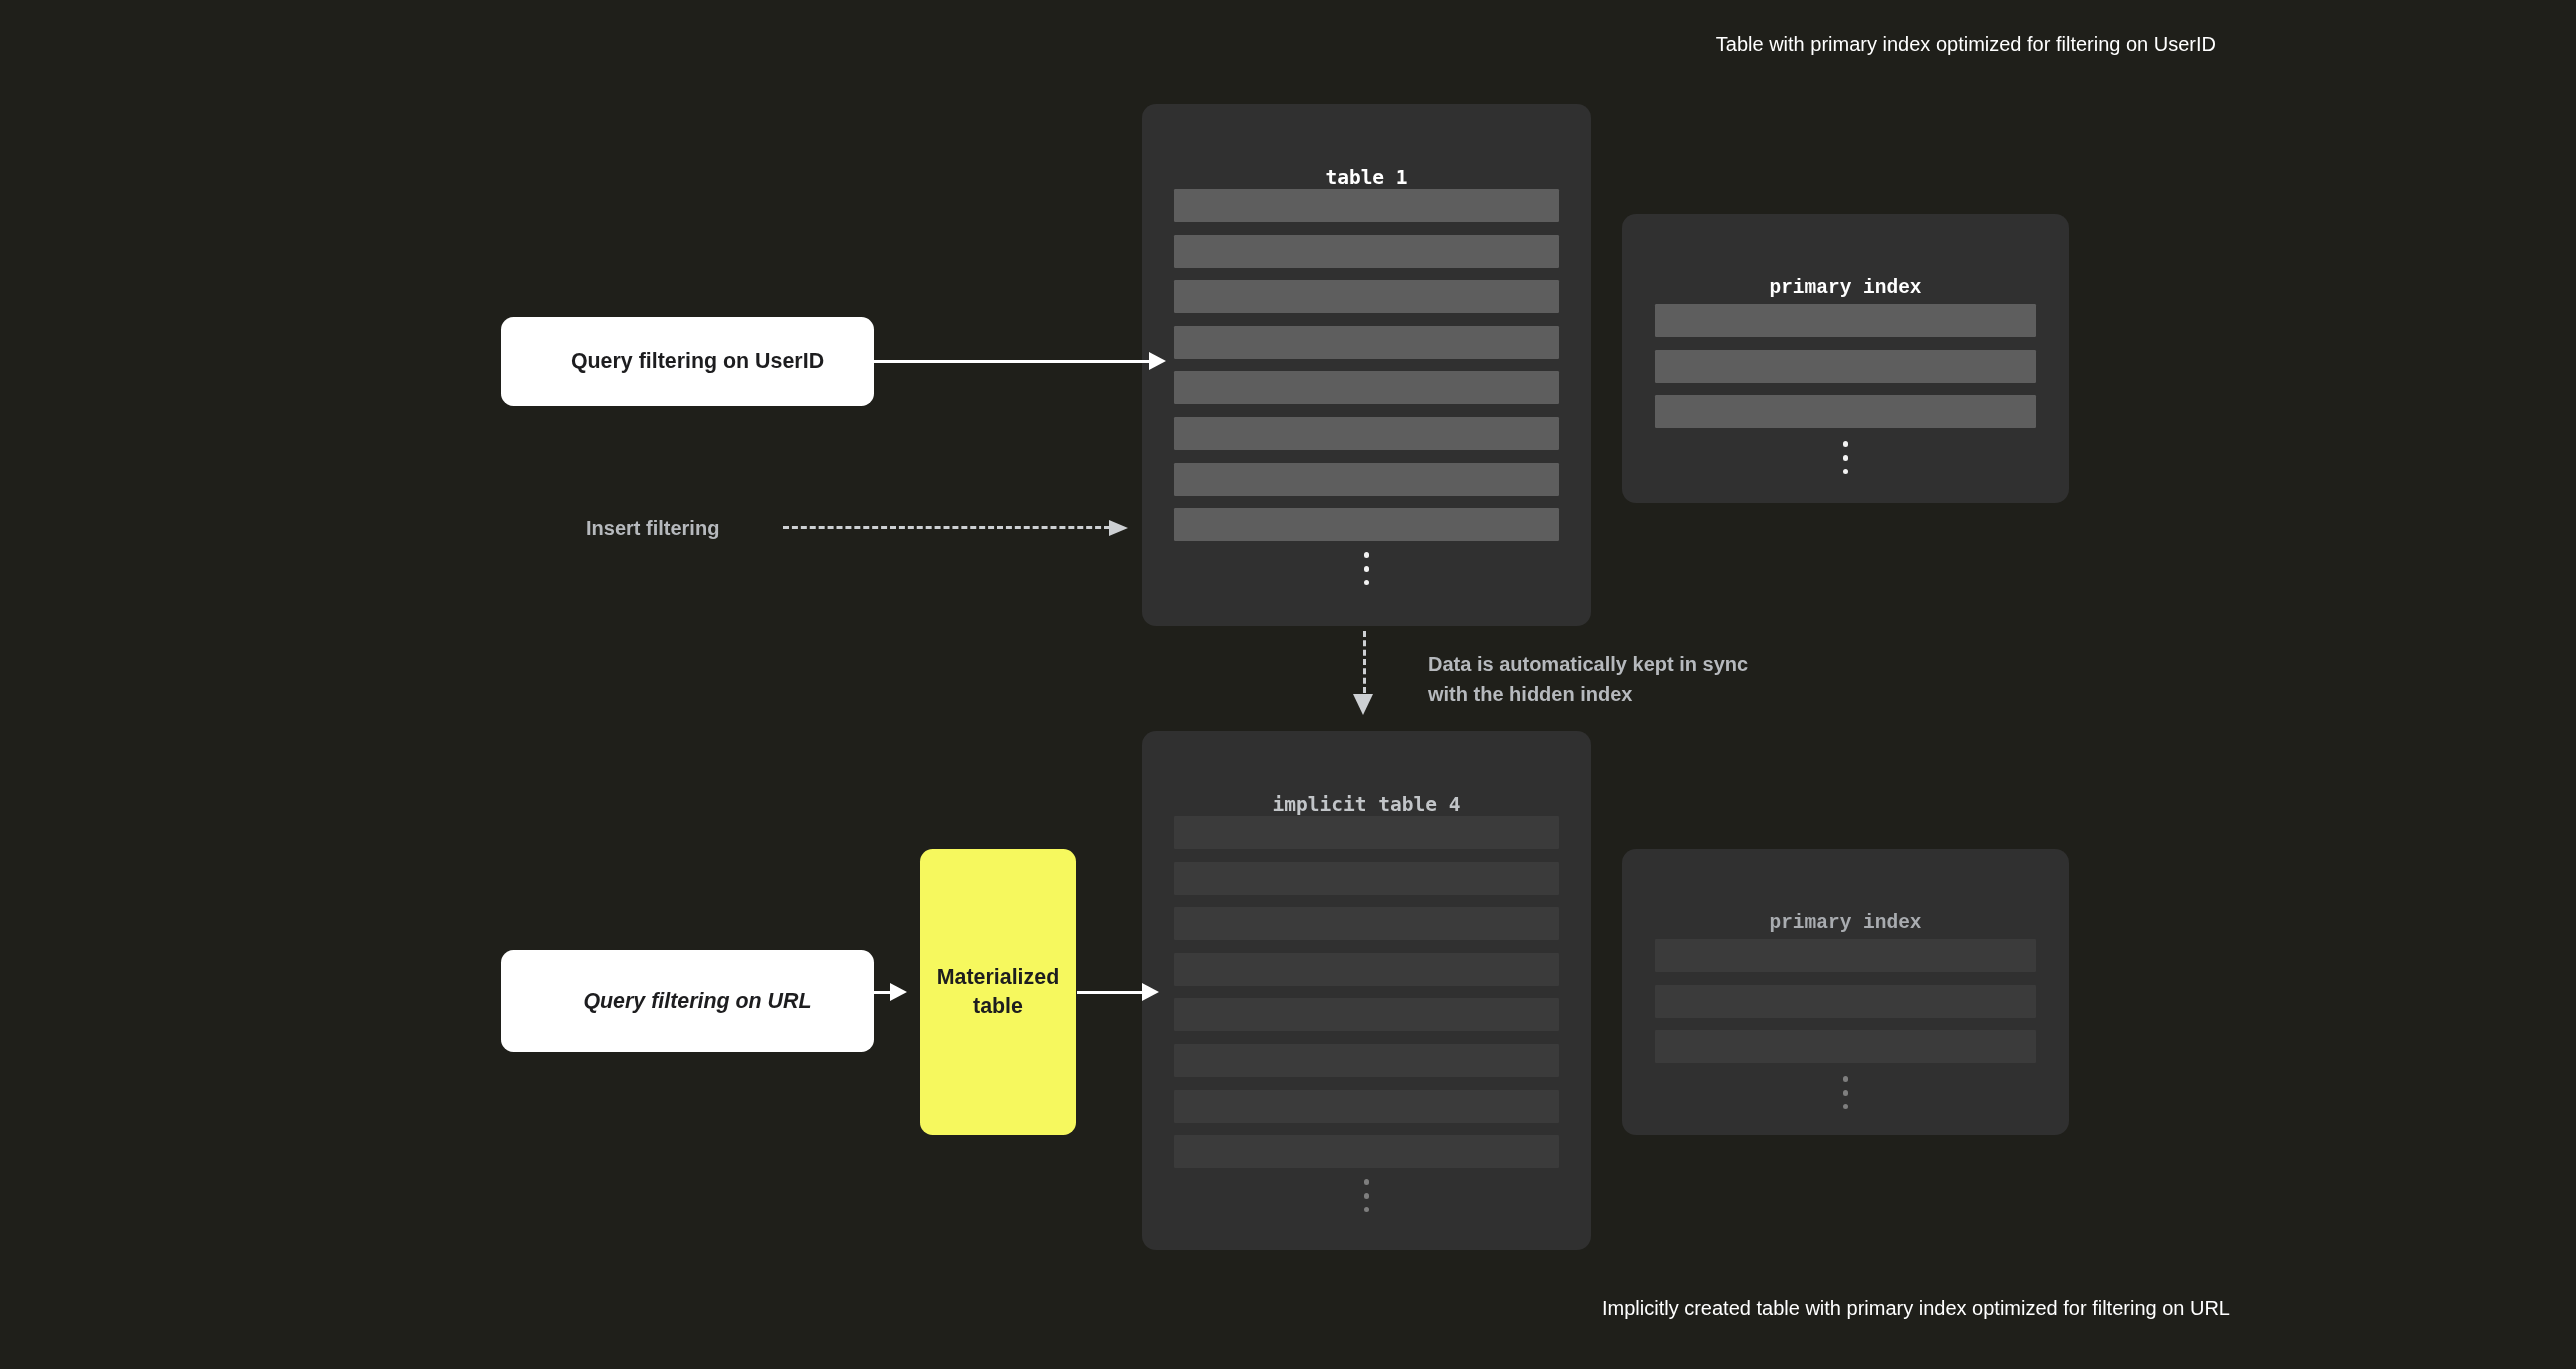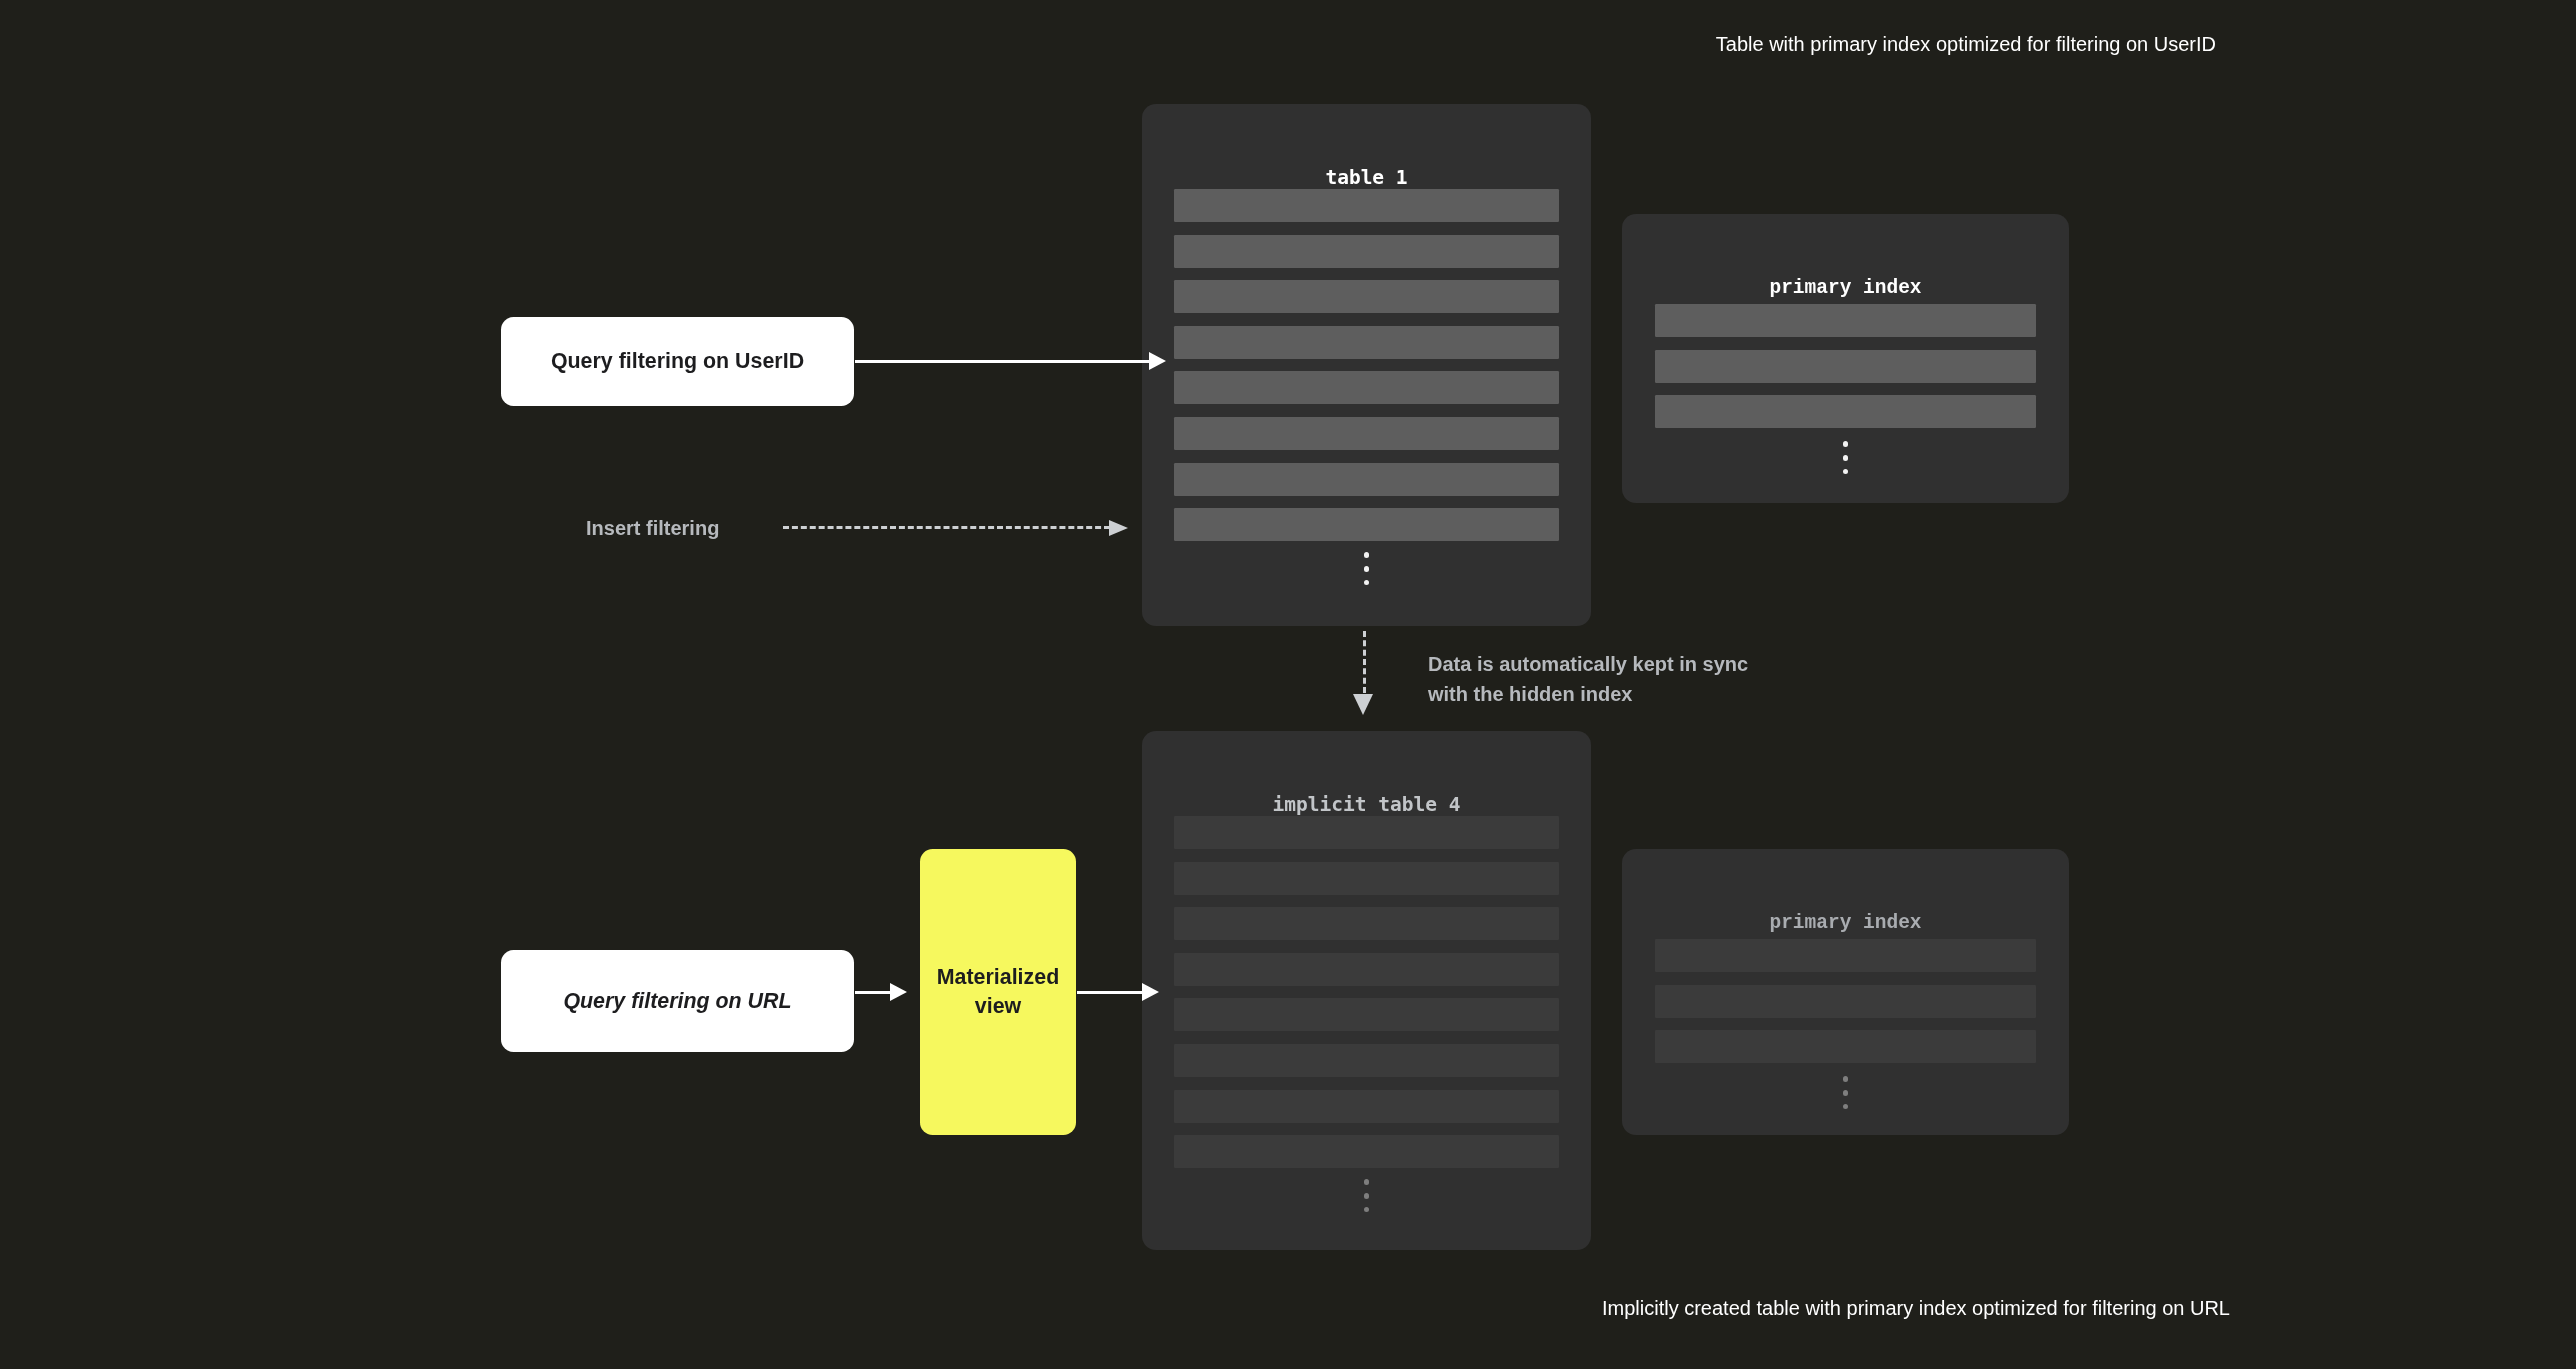--- a/index.html
+++ b/index.html
@@ -35,21 +35,21 @@
   .rows-dark .row{background:var(--row-dark);}
 
   .vdots{position:absolute;left:0;right:0;display:flex;flex-direction:column;align-items:center;gap:8.2px;}
   .vdots .dot{width:5.7px;height:5.7px;border-radius:50%;background:currentColor;}
   .dots-table{top:448px;}
   .dots-index{top:227px;}
   .dots-bright{color:var(--bright-dots);}
   .dots-dim{color:var(--dim-dots);}
 
   .node{position:absolute;display:flex;align-items:center;justify-content:center;
-    font-weight:bold;color:var(--node-text);text-align:center;}
+    font-weight:bold;color:var(--node-text);text-align:center;padding-left:20px;}
   .white-node{background:#ffffff;border-radius:12.6px;font-size:21.4px;}
   #query-userid{left:501px;top:317px;width:353px;height:89px;}
   #query-url{left:501px;top:950px;width:353px;height:102px;font-style:italic;}
   #materialized-view{left:920px;top:849px;width:156px;height:286px;background:var(--accent-yellow);
     border-radius:12.6px;font-size:21.4px;line-height:29px;padding:0 11.3px;box-sizing:border-box;}
 
   .hline{position:absolute;height:3.1px;background:var(--arrow-white);}
   .head-right{position:absolute;width:0;height:0;
     border-left:17.6px solid var(--arrow-white);border-top:9.4px solid transparent;border-bottom:9.4px solid transparent;}
   .dash-h{position:absolute;height:0;border-top:3.8px dashed var(--arrow-gray);}
@@ -164,19 +164,19 @@
   </div>
 </section>
 
 <div class="node white-node" id="query-url">
   <span>Query filtering on URL</span>
 </div>
 <div class="hline" id="arrow-url-line"></div>
 <div class="head-right" id="arrow-url-head"></div>
 
 <div class="node" id="materialized-view">
-  <span>Materialized view</span>
+  <span>Materialized table</span>
 </div>
 <div class="hline" id="arrow-mv-line"></div>
 <div class="head-right" id="arrow-mv-head"></div>
 
 <div class="caption" id="bottom-caption">Implicitly created table with primary index optimized for filtering on URL</div>
 
 
 </body></html>

